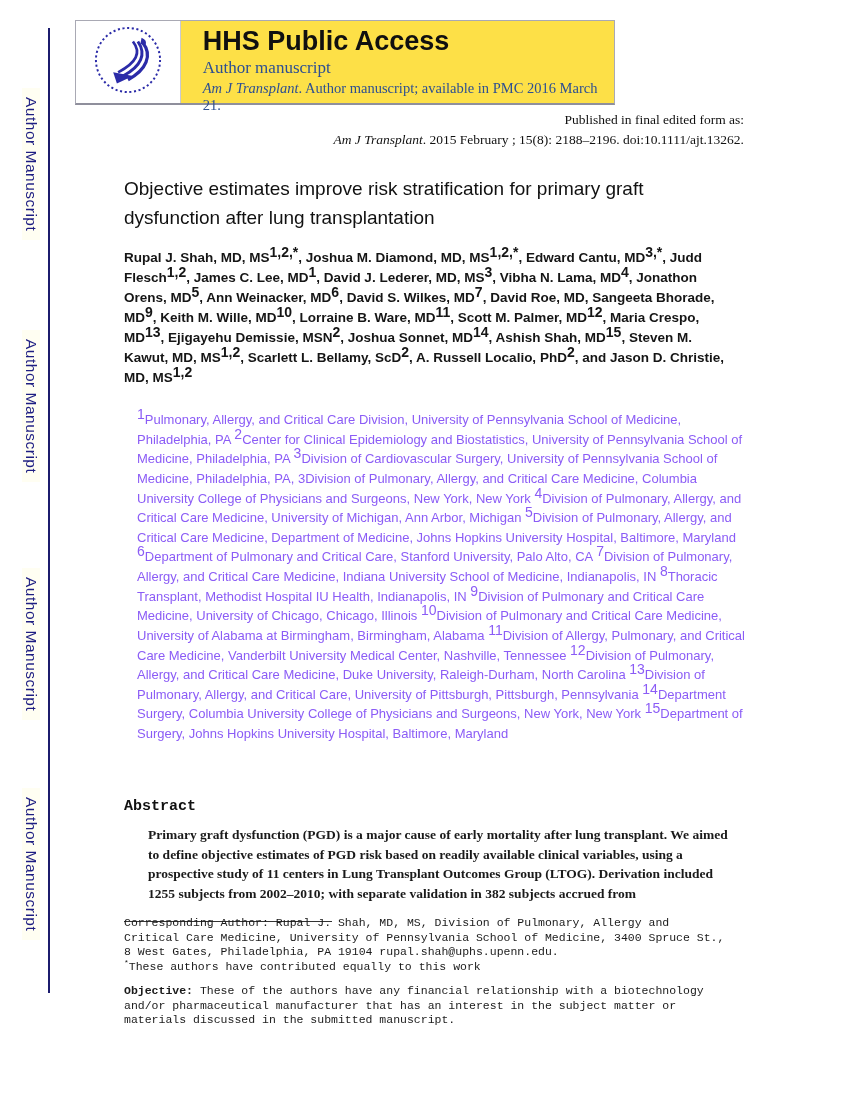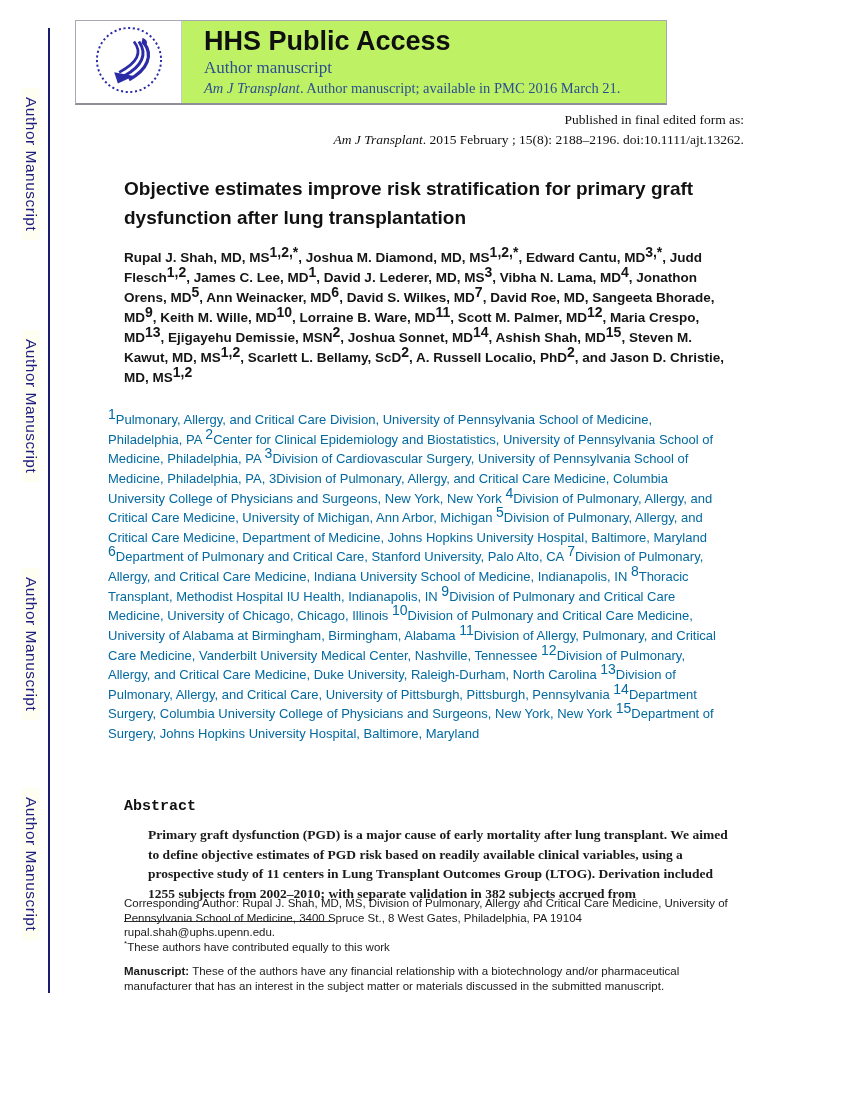--- a/index.html
+++ b/index.html
@@ -35,22 +35,22 @@
   }
   .wm1 { top: 88px; }
   .wm2 { top: 330px; }
   .wm3 { top: 568px; }
   .wm4 { top: 788px; }
 
   
   .banner {
     position: absolute;
     left: 75px; top: 20px;
-    width: 592px; height: 85px;
-    background: #bef264;
+    width: 540px; height: 85px;
+    background: #fde047;
     border: 1px solid #a9a9b4;
     border-bottom: 2px solid #8f8f9c;
     display: flex;
   }
   .logo-box {
     width: 106px; height: 100%;
     background: #ffffff;
     border-right: 1px solid #c9c9d2;
     display: flex; align-items: center; justify-content: center;
   }
@@ -87,21 +87,21 @@
     text-align: right;
   }
   .citation .cite-detail { padding-left: 10px; }
 
   
   .article-title {
     position: absolute;
     left: 124px; top: 174px;
     width: 620px;
     font-size: 19px;
-    font-weight: bold;
+    font-weight: normal;
     color: #111;
     line-height: 1.55;
     font-family: "Liberation Sans", sans-serif;
   }
 
   
   .authors {
     position: absolute;
     left: 124px; top: 248px;
     width: 606px;
@@ -109,24 +109,24 @@
     font-weight: bold;
     color: #151515;
     line-height: 1.48;
     font-family: "Liberation Sans", sans-serif;
   }
   .authors sup, .affiliations sup { font-size: 14px; line-height: 0; }
 
   
   .affiliations {
     position: absolute;
-    left: 108px; top: 410px;
+    left: 137px; top: 410px;
     width: 610px;
     font-size: 13px;
-    color: #0369a1;
+    color: #8b5cf6;
     line-height: 1.51;
     font-family: "Liberation Sans", sans-serif;
   }
 
   
   .abstract-heading {
     position: absolute;
     left: 124px; top: 798px;
     font-size: 15px;
     font-weight: bold;
@@ -146,23 +146,23 @@
 
   
   .foot-rule {
     position: absolute;
     left: 124px; top: 921px;
     width: 208px; height: 0;
     border-top: 1.5px solid #333;
   }
   .footnotes {
     position: absolute;
-    left: 124px; top: 896px;
+    left: 124px; top: 916px;
     width: 606px;
-    font-family: Liberation Sans, sans-serif;
+    font-family: Liberation Mono, monospace;
     font-size: 11.5px;
     color: #1a1a1a;
     line-height: 1.28;
   }
   .footnotes p { margin-bottom: 9px; }
   .footnotes sup { font-size: 8px; line-height: 0; }
   .foot-bold { font-weight: bold; }
 </style>
 </head>
 <body>
@@ -206,16 +206,16 @@
 
   <div class="affiliations"><sup>1</sup>Pulmonary, Allergy, and Critical Care Division, University of Pennsylvania School of Medicine, Philadelphia, PA <sup>2</sup>Center for Clinical Epidemiology and Biostatistics, University of Pennsylvania School of Medicine, Philadelphia, PA <sup>3</sup>Division of Cardiovascular Surgery, University of Pennsylvania School of Medicine, Philadelphia, PA, 3Division of Pulmonary, Allergy, and Critical Care Medicine, Columbia University College of Physicians and Surgeons, New York, New York <sup>4</sup>Division of Pulmonary, Allergy, and Critical Care Medicine, University of Michigan, Ann Arbor, Michigan <sup>5</sup>Division of Pulmonary, Allergy, and Critical Care Medicine, Department of Medicine, Johns Hopkins University Hospital, Baltimore, Maryland <sup>6</sup>Department of Pulmonary and Critical Care, Stanford University, Palo Alto, CA <sup>7</sup>Division of Pulmonary, Allergy, and Critical Care Medicine, Indiana University School of Medicine, Indianapolis, IN <sup>8</sup>Thoracic Transplant, Methodist Hospital IU Health, Indianapolis, IN <sup>9</sup>Division of Pulmonary and Critical Care Medicine, University of Chicago, Chicago, Illinois <sup>10</sup>Division of Pulmonary and Critical Care Medicine, University of Alabama at Birmingham, Birmingham, Alabama <sup>11</sup>Division of Allergy, Pulmonary, and Critical Care Medicine, Vanderbilt University Medical Center, Nashville, Tennessee <sup>12</sup>Division of Pulmonary, Allergy, and Critical Care Medicine, Duke University, Raleigh-Durham, North Carolina <sup>13</sup>Division of Pulmonary, Allergy, and Critical Care, University of Pittsburgh, Pittsburgh, Pennsylvania <sup>14</sup>Department Surgery, Columbia University College of Physicians and Surgeons, New York, New York <sup>15</sup>Department of Surgery, Johns Hopkins University Hospital, Baltimore, Maryland</div>
 
   <div class="abstract-heading">Abstract</div>
   <div class="abstract-body">Primary graft dysfunction (PGD) is a major cause of early mortality after lung transplant. We aimed to define objective estimates of PGD risk based on readily available clinical variables, using a prospective study of 11 centers in Lung Transplant Outcomes Group (LTOG). Derivation included 1255 subjects from 2002–2010; with separate validation in 382 subjects accrued from</div>
 
   <div class="foot-rule"></div>
   <div class="footnotes">
     <p><span>Corresponding Author: Rupal J. Shah, MD, MS, Division of Pulmonary, Allergy and Critical Care Medicine, University of Pennsylvania School of Medicine, 3400 Spruce St., 8 West Gates, Philadelphia, PA 19104 rupal.shah@uphs.upenn.edu.</span><br>
     <span><sup>*</sup>These authors have contributed equally to this work</span></p>
-    <p><span class="foot-bold">Manuscript:</span><span> These of the authors have any financial relationship with a biotechnology and/or pharmaceutical manufacturer that has an interest in the subject matter or materials discussed in the submitted manuscript.</span></p>
+    <p><span class="foot-bold">Objective:</span><span> These of the authors have any financial relationship with a biotechnology and/or pharmaceutical manufacturer that has an interest in the subject matter or materials discussed in the submitted manuscript.</span></p>
   </div>
 
 </div>
 
 </body></html>

